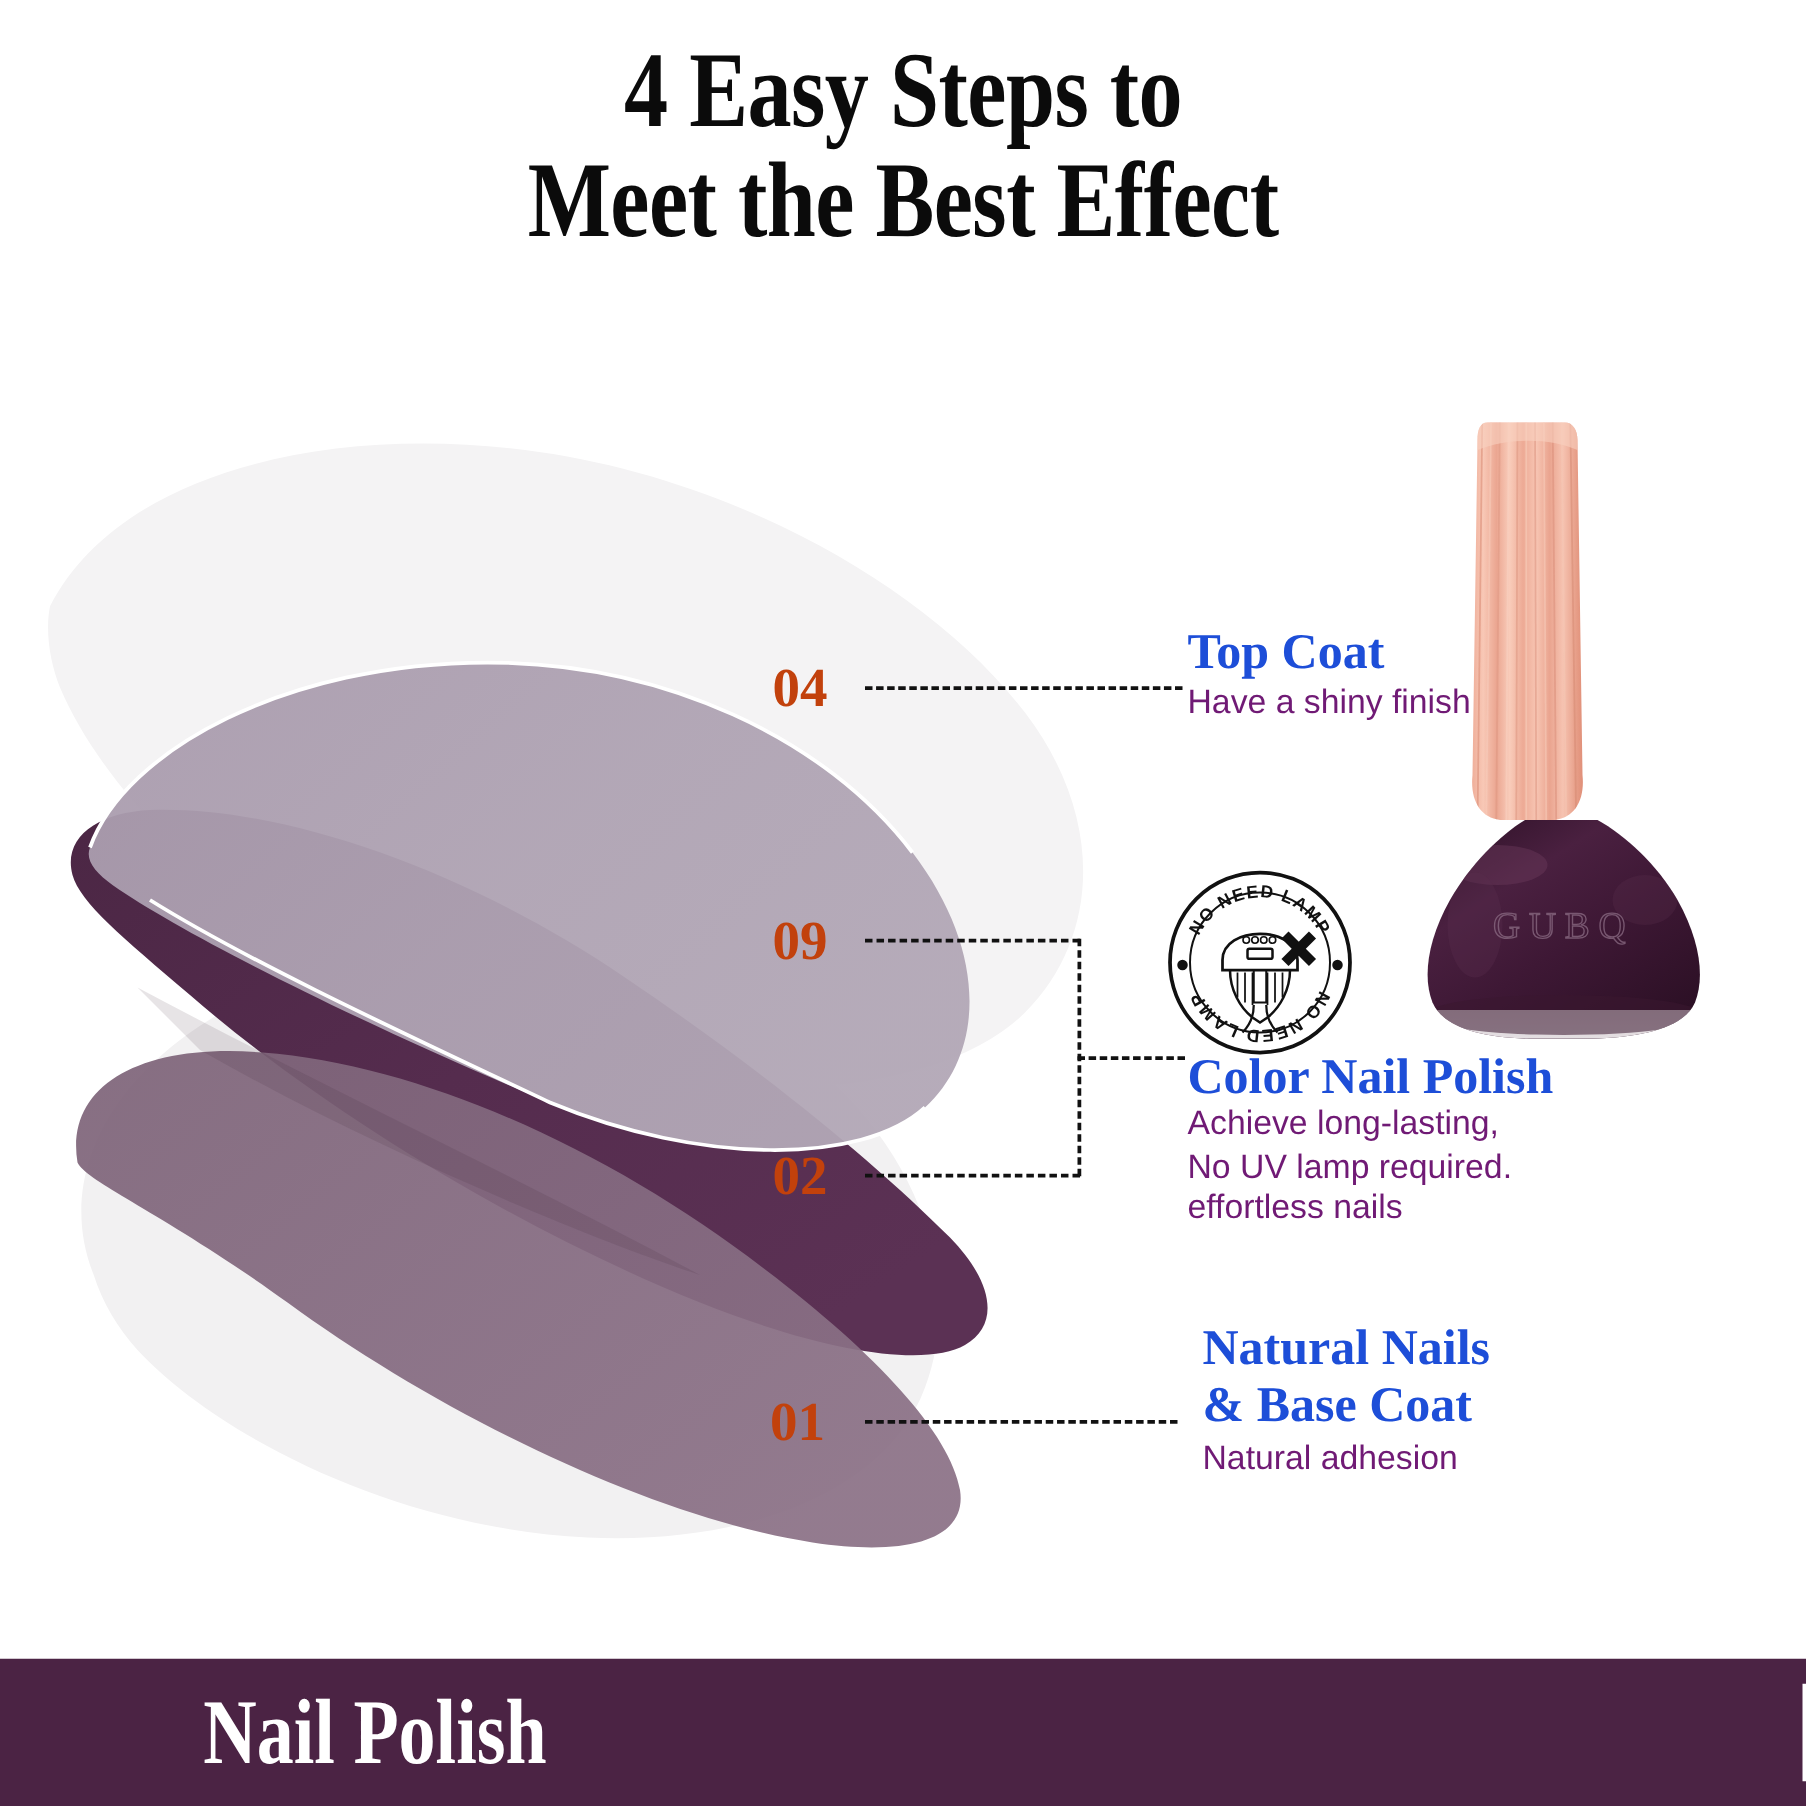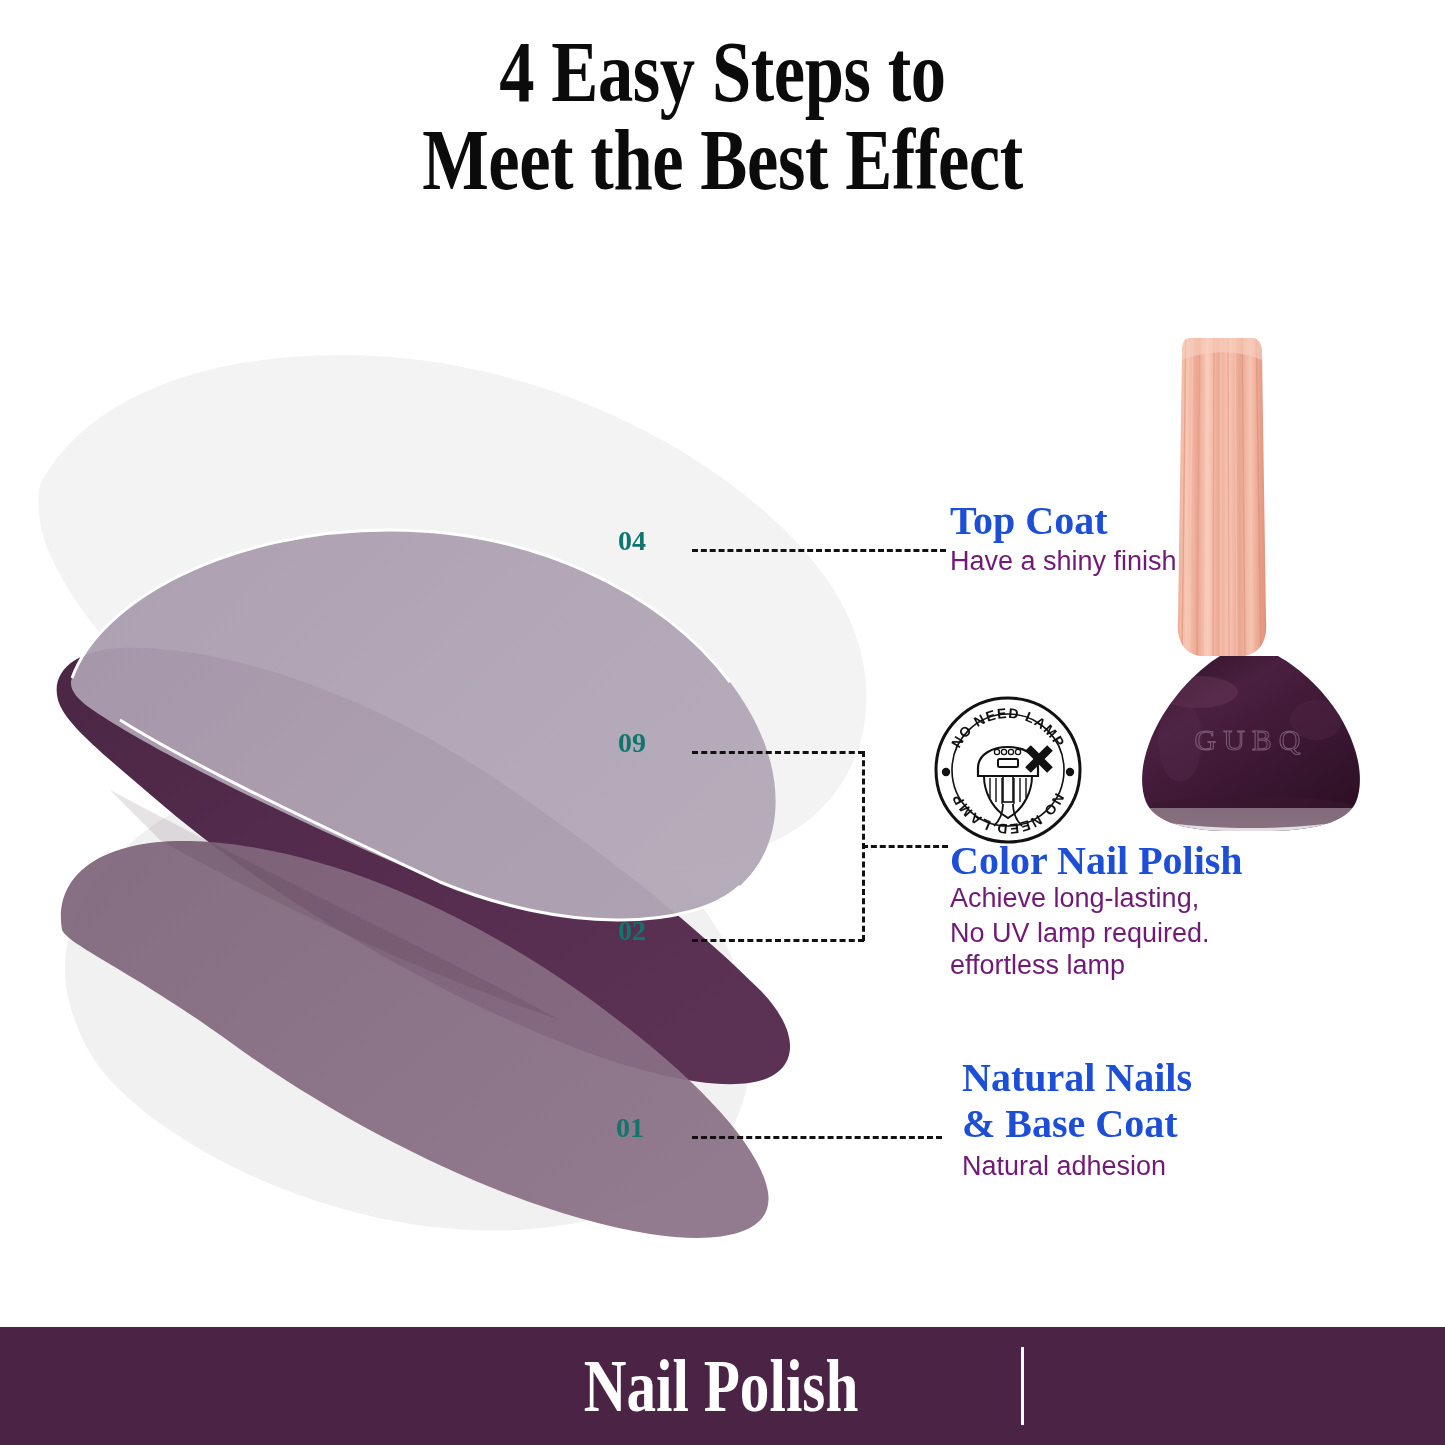--- a/index.html
+++ b/index.html
@@ -33,22 +33,22 @@
     position:absolute; left:0px; top:230px;
     width:900px; height:1020px;
   }
   #artwork svg{ display:block; width:900px; height:1020px; }
 
   
   .step-num{
     position:absolute;
     font-family:"Liberation Serif", serif;
     font-weight:700;
-    font-size:28px;
-    color:#0f766e;
+    font-size:44px;
+    color:#c2410c;
     letter-spacing:0px;
   }
   #num-04{ left:618px; top:525px; }
   #num-03{ left:618px; top:727px; }
   #num-02{ left:618px; top:915px; }
   #num-01{ left:616px; top:1112px; }
 
   
   .dash-h{
     position:absolute; height:0;
@@ -101,21 +101,21 @@
     position:absolute; left:1120px; top:320px;
     width:280px; height:530px;
   }
   #bottle svg{ display:block; }
 
   
   #banner{
     position:absolute; left:0; bottom:0;
     width:1445px; height:118px;
     background:#4B2344;
-    display:flex; align-items:center; justify-content:center;
+    display:flex; align-items:center; justify-content:space-between;
   }
   #banner .bn-text{
     font-family:"Liberation Serif", serif;
     font-weight:700;
     color:#ffffff;
     font-size:74px;
     line-height:78px;
     transform:scaleX(0.80);
     transform-origin:center center;
     white-space:nowrap;
@@ -275,21 +275,21 @@
       <line x1="96" y1="54" x2="118" y2="76"></line>
       <line x1="118" y1="54" x2="96" y2="76"></line>
     </g>
   </svg>
 </div>
 
 <div class="callout" id="callout-color">
   <div class="c-head">Color Nail Polish</div>
   <div class="c-sub" style="margin-top:0">Achieve long-lasting,</div>
   <div class="c-sub">No UV lamp required.</div>
-  <div class="c-sub" style="margin-top:0">effortless lamp</div>
+  <div class="c-sub" style="margin-top:0">effortless nails</div>
 </div>
 
 <div class="callout" id="callout-base">
   <div class="c-head two-line">Natural Nails</div>
   <div class="c-head two-line">&amp; Base Coat</div>
   <div class="c-sub">Natural adhesion</div>
 </div>
 
 <div id="bottle">
   <svg viewBox="0 0 280 530" xmlns="http://www.w3.org/2000/svg">

